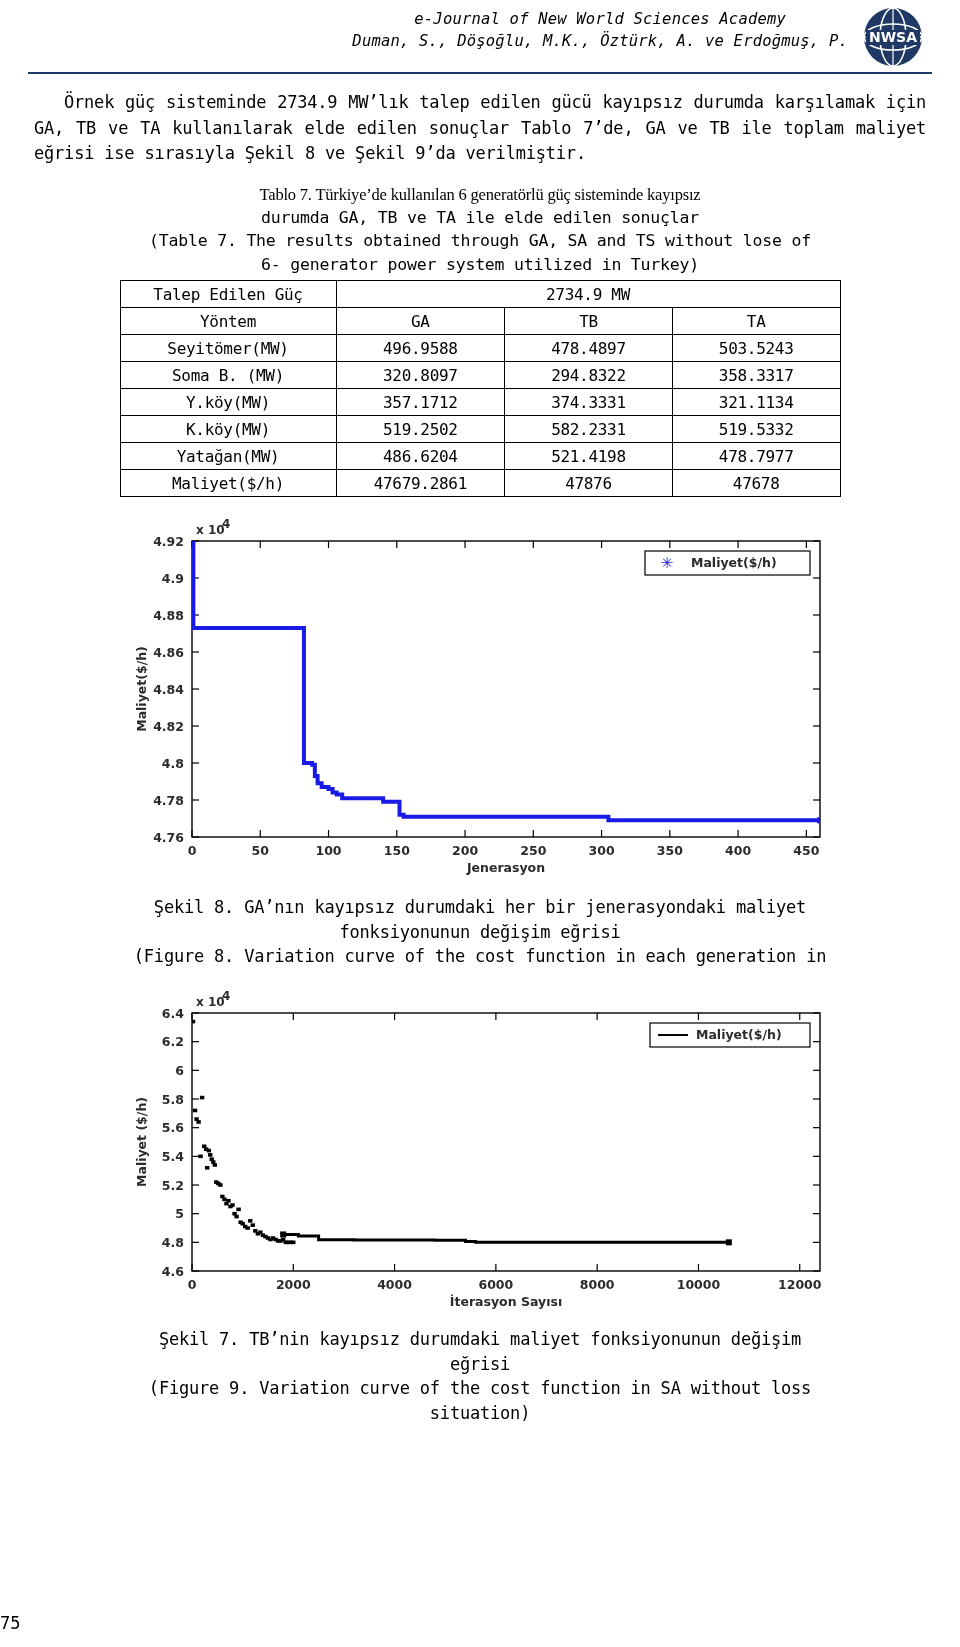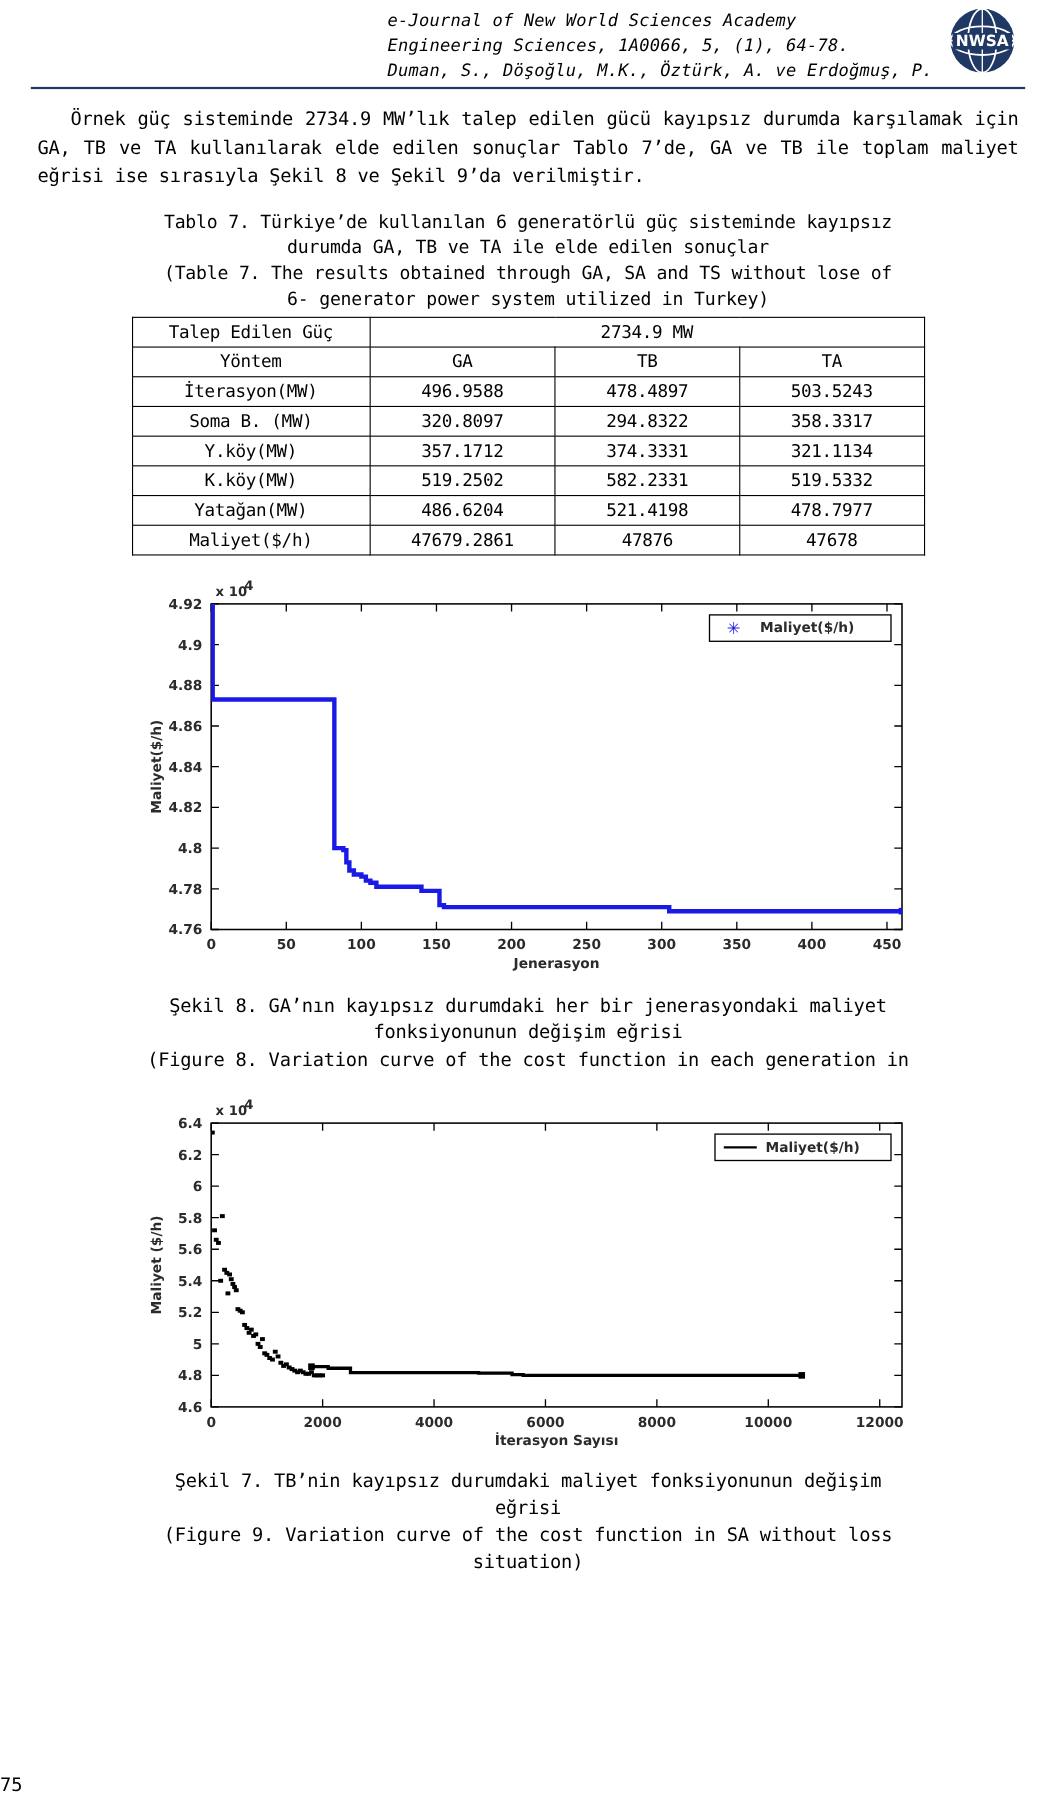--- a/index.html
+++ b/index.html
@@ -17,21 +17,21 @@
   }
 
   
   .page-header {
     padding: 6px 36px 0 36px;
     display: flex;
     justify-content: flex-end;
     align-items: flex-start;
   }
   .header-text {
-    text-align: left;
+    text-align: center;
     font-family: "DejaVu Sans Mono", monospace;
     font-style: italic;
     font-size: 15.5px;
     line-height: 1.45;
     letter-spacing: 0.2px;
     padding-top: 2px;
   }
   .header-logo {
     margin-left: 14px;
     width: 62px;
@@ -57,21 +57,21 @@
   }
   p.body-par .indent { display:inline-block; width: 30px; }
 
   .table-caption {
     font-size: 16.5px;
     line-height: 1.42;
     text-align: center;
     margin: 16px 0 4px 0;
     letter-spacing: -0.2px;
   }
-  .table-caption .cap-line-1 { display:block; }
+  .table-caption .cap-line-1 { display:block;font-family:Liberation Serif, serif; }
   .table-caption .cap-line-2 { display:block; }
   .table-caption .cap-line-3 { display:block; }
   .table-caption .cap-line-4 { display:block; }
 
   
   table.results {
     border-collapse: collapse;
     margin: 0 auto;
     width: 721px;
     font-size: 16px;
@@ -138,21 +138,20 @@
     fill: #2b2b2b;
     font-weight: bold;
   }
 </style>
 </head>
 <body>
 
 <div class="page-header">
   <div class="header-text">
     <div>e-Journal of New World Sciences Academy</div>
-    <div>Engineering Sciences, 1A0066, 5, (1), 64-78.</div>
     <div>Duman, S., Döşoğlu, M.K., Öztürk, A. ve Erdoğmuş, P.</div>
   </div>
   <div class="header-logo">
     <svg width="62" height="62" viewBox="0 0 62 62" aria-hidden="true">
       <circle cx="31" cy="31" r="29" fill="#1f3864"></circle>
       <ellipse cx="31" cy="31" rx="29" ry="13" fill="none" stroke="#ffffff" stroke-width="1.6"></ellipse>
       <ellipse cx="31" cy="31" rx="13" ry="29" fill="none" stroke="#ffffff" stroke-width="1.6"></ellipse>
       <line x1="2" y1="31" x2="60" y2="31" stroke="#ffffff" stroke-width="1.6"></line>
       <line x1="31" y1="2" x2="31" y2="60" stroke="#ffffff" stroke-width="1.2"></line>
       <rect x="4" y="24" width="54" height="15" fill="#1f3864"></rect>
@@ -179,21 +178,21 @@
         <td class="label-col">Talep Edilen Güç</td>
         <td colspan="3">2734.9 MW</td>
       </tr>
       <tr>
         <td class="label-col">Yöntem</td>
         <td class="val-col">GA</td>
         <td class="val-col">TB</td>
         <td class="val-col">TA</td>
       </tr>
       <tr>
-        <td class="label-col">İterasyon(MW)</td>
+        <td class="label-col">Seyitömer(MW)</td>
         <td class="val-col">496.9588</td>
         <td class="val-col">478.4897</td>
         <td class="val-col">503.5243</td>
       </tr>
       <tr>
         <td class="label-col">Soma B. (MW)</td>
         <td class="val-col">320.8097</td>
         <td class="val-col">294.8322</td>
         <td class="val-col">358.3317</td>
       </tr>

